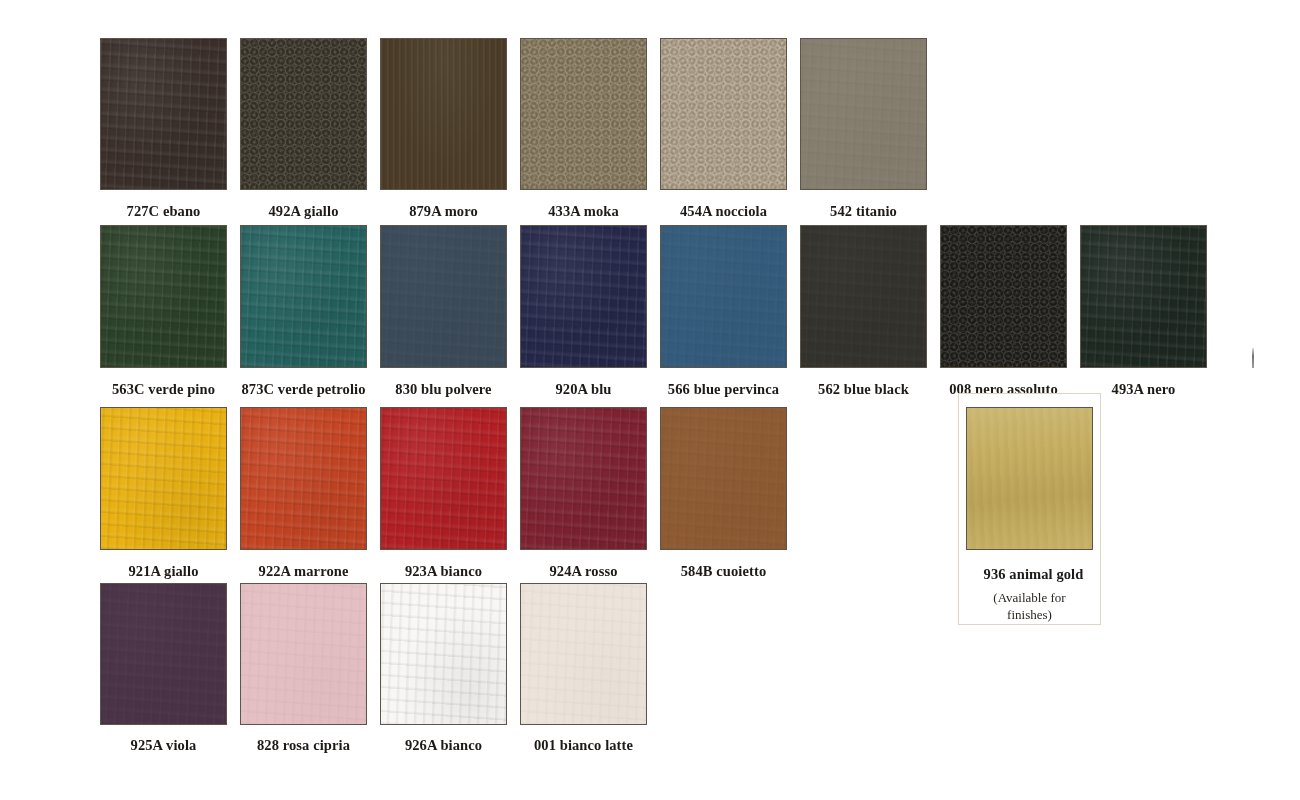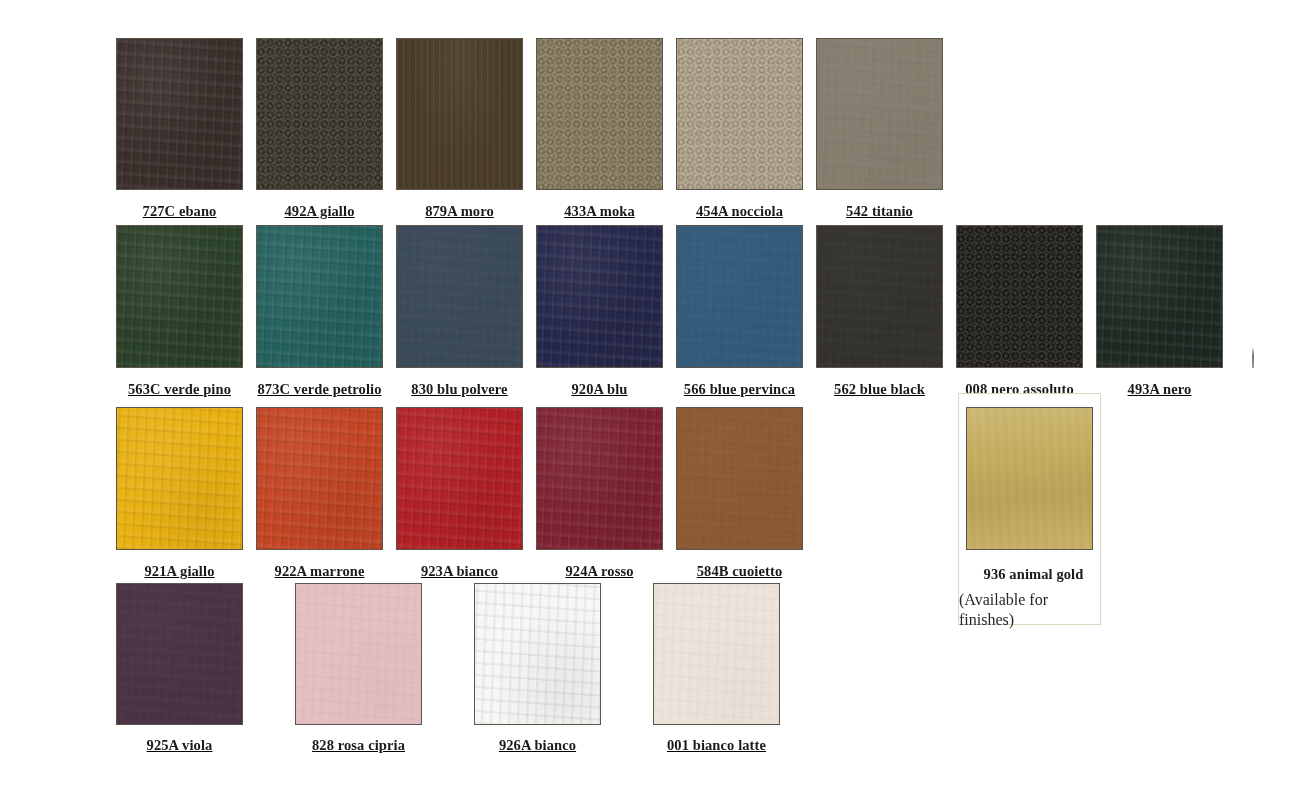--- a/index.html
+++ b/index.html
@@ -20,29 +20,28 @@
     position: absolute;
     left: 0;
     top: 0;
     width: 1300px;
     height: 800px;
   }
 
   
   .row {
     position: absolute;
-    left: 116px;
+    left: 100px;
     display: flex;
     align-items: flex-start;
-    text-decoration: underline;
   }
   .row-1 { top: 38px; }
   .row-2 { top: 225px; }
   .row-3 { top: 407px; }
-  .row-4 { top: 583px; gap: 39px; }
+  .row-4 { top: 583px; }
 
   
   .cell {
     width: 127px;
     margin-right: 13px;
     position: relative;
     box-sizing: border-box;
   }
 
   .swatch {
@@ -127,21 +126,22 @@
     left: 0;
     top: 168px;
     width: 100%;
     margin: 4px;
   }
   .highlight-note {
     position: absolute;
     left: 0;
     top: 196px;
     width: 100%;
-    font-size: 16px;
+    text-align: center;
+    font-size: 13px;
     line-height: 1.28;
     color: #2a2622;
   }
   .highlight-note span { display: block; }
 
   
   .edge-tick {
     position: absolute;
     left: 1252px;
     top: 348px;

